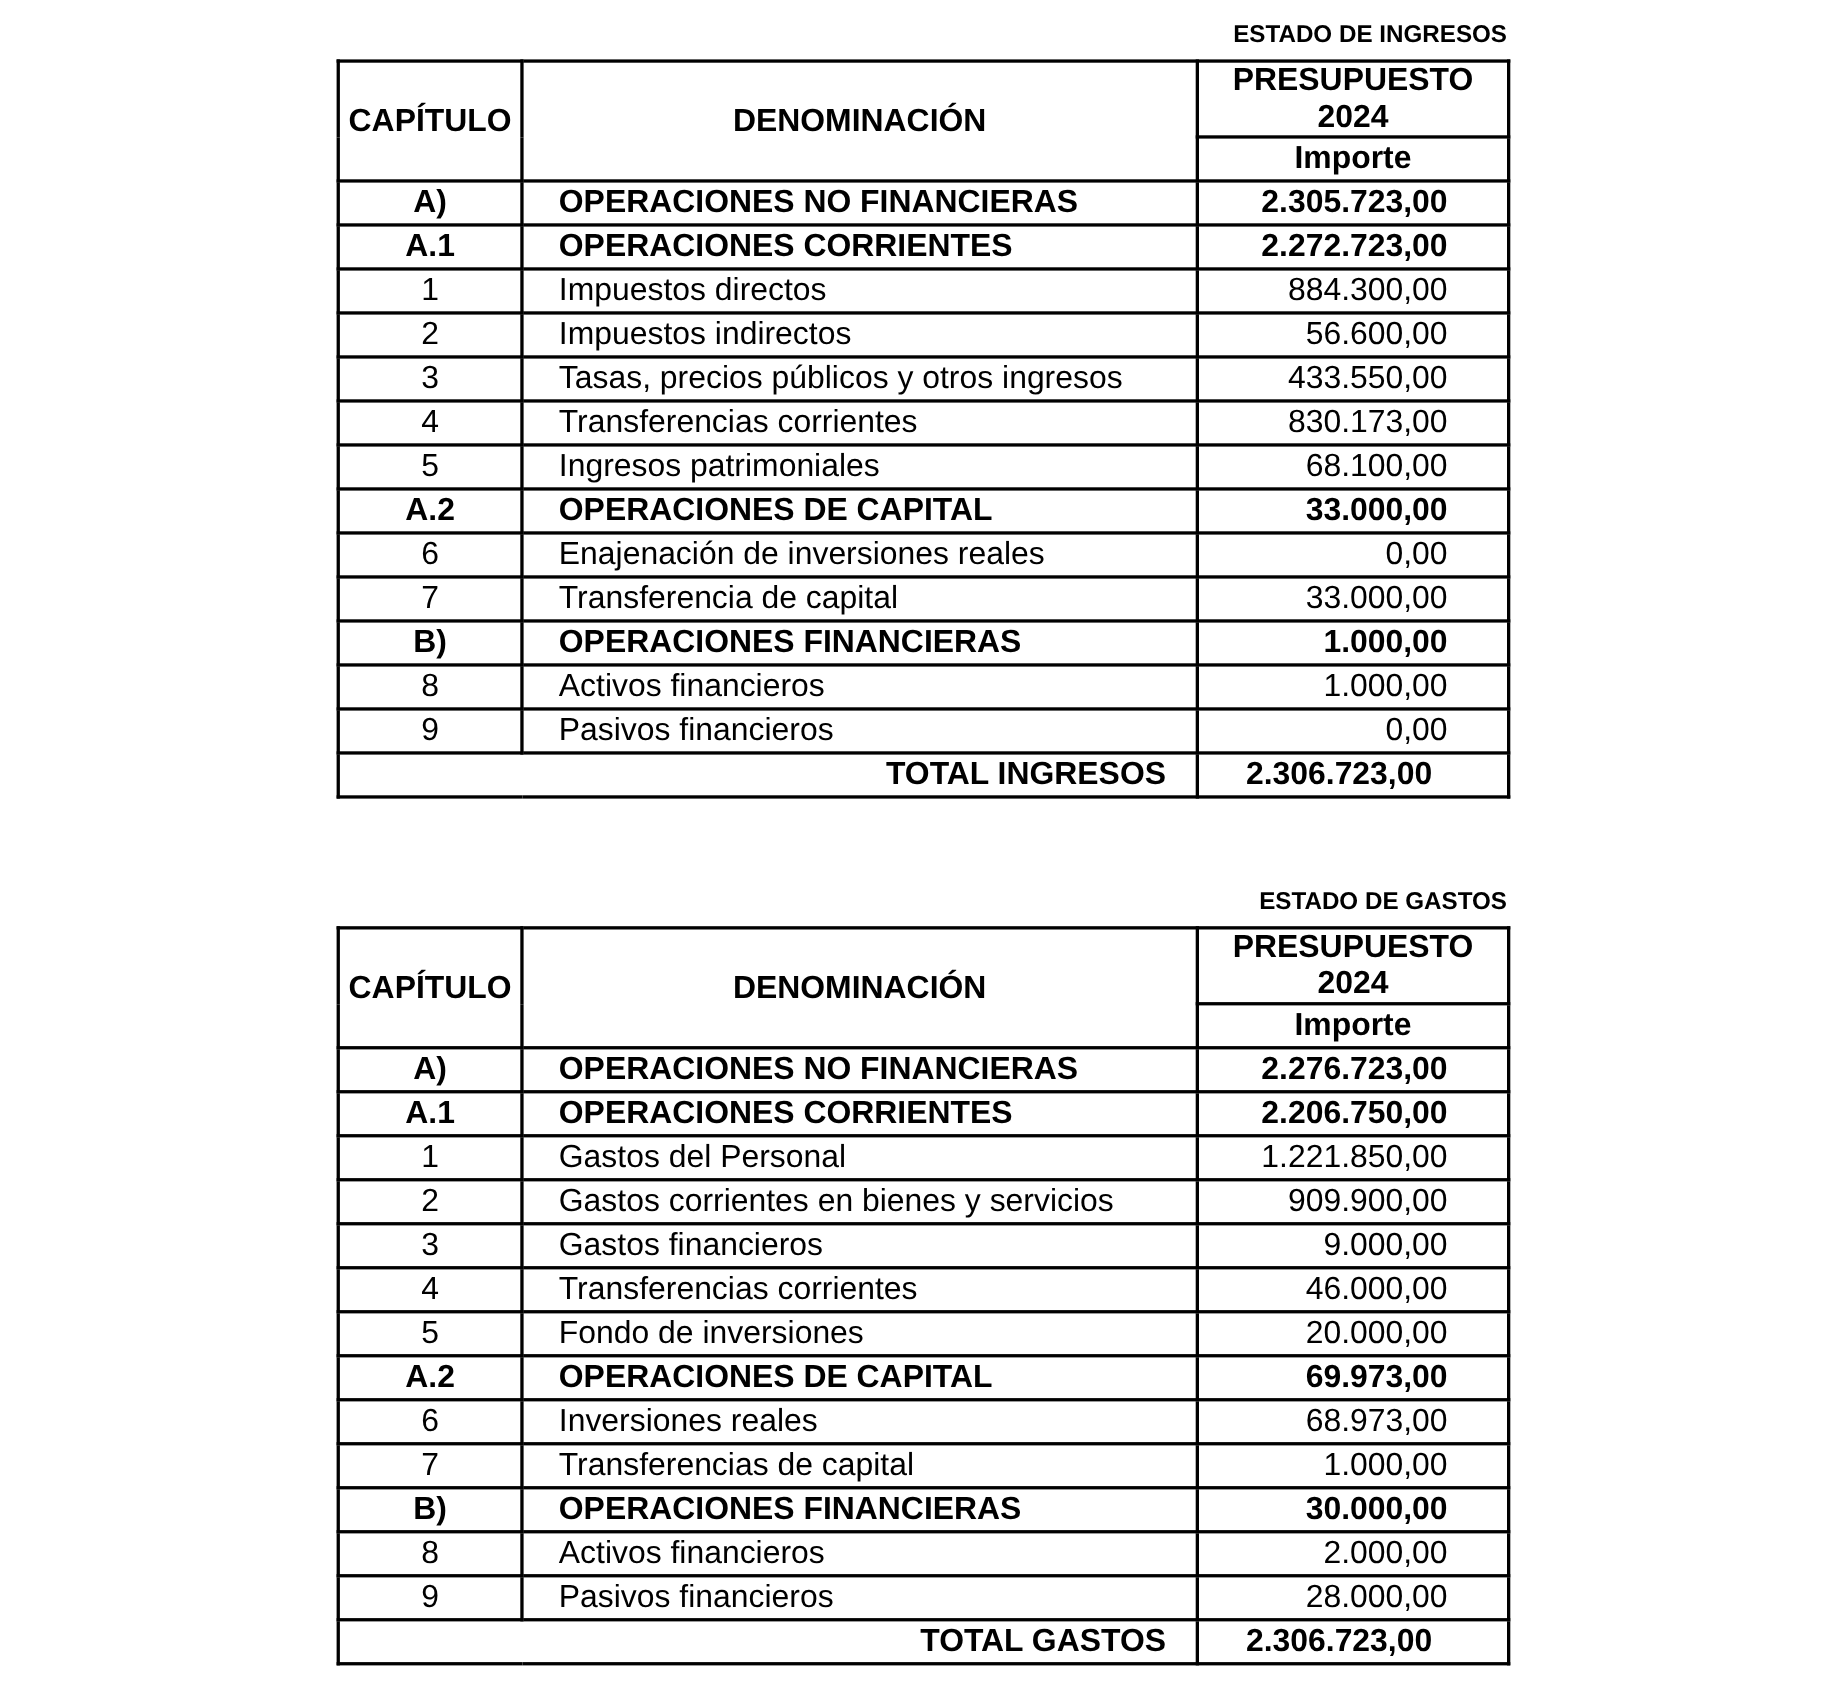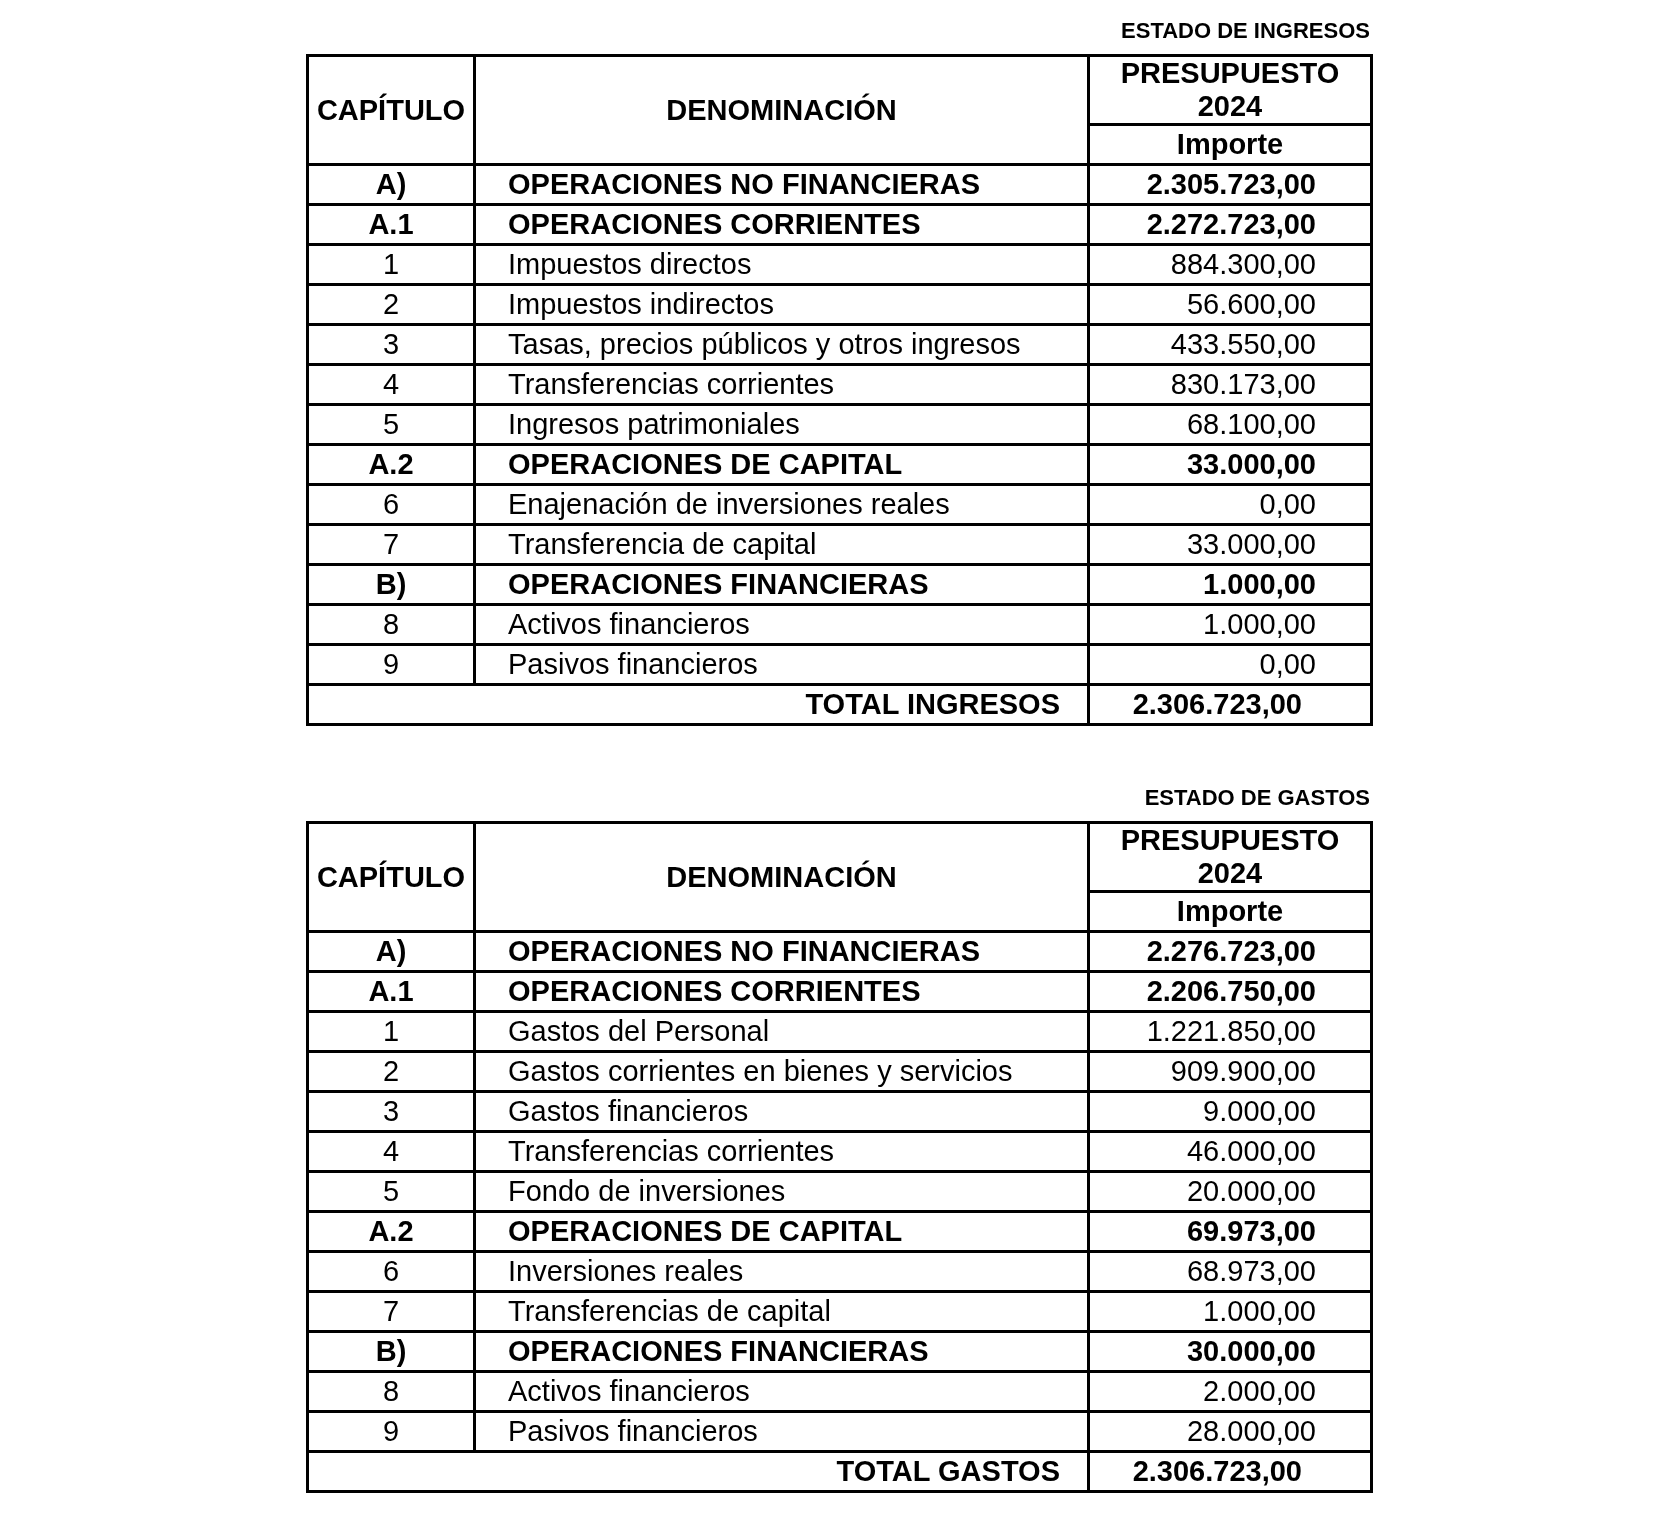--- a/index.html
+++ b/index.html
@@ -2,21 +2,21 @@
 <html><head>
 <meta charset="utf-8">
 <style>
   html, body { margin: 0; padding: 0; background: #ffffff; }
   body {
     width: 1680px; height: 1540px; position: relative; overflow: hidden;
     font-family: "Liberation Sans", sans-serif; color: #000;
   }
   .section { position: absolute; left: 306px; width: 1064px; }
   #sec-ingresos { top: 14px; }
-  #sec-gastos { top: 781px; }
+  #sec-gastos { top: 802px; }
   .sec-title {
     height: 40px; line-height: 34px; text-align: right;
     font-weight: bold; font-size: 22px; margin-left: 0; width: 1064px;
   }
   table {
     border-collapse: collapse; width: 1064px; table-layout: fixed;
     font-size: 29px;
   }
   td, th {
     border: 3px solid #000; height: 37px; padding: 0; vertical-align: middle;

